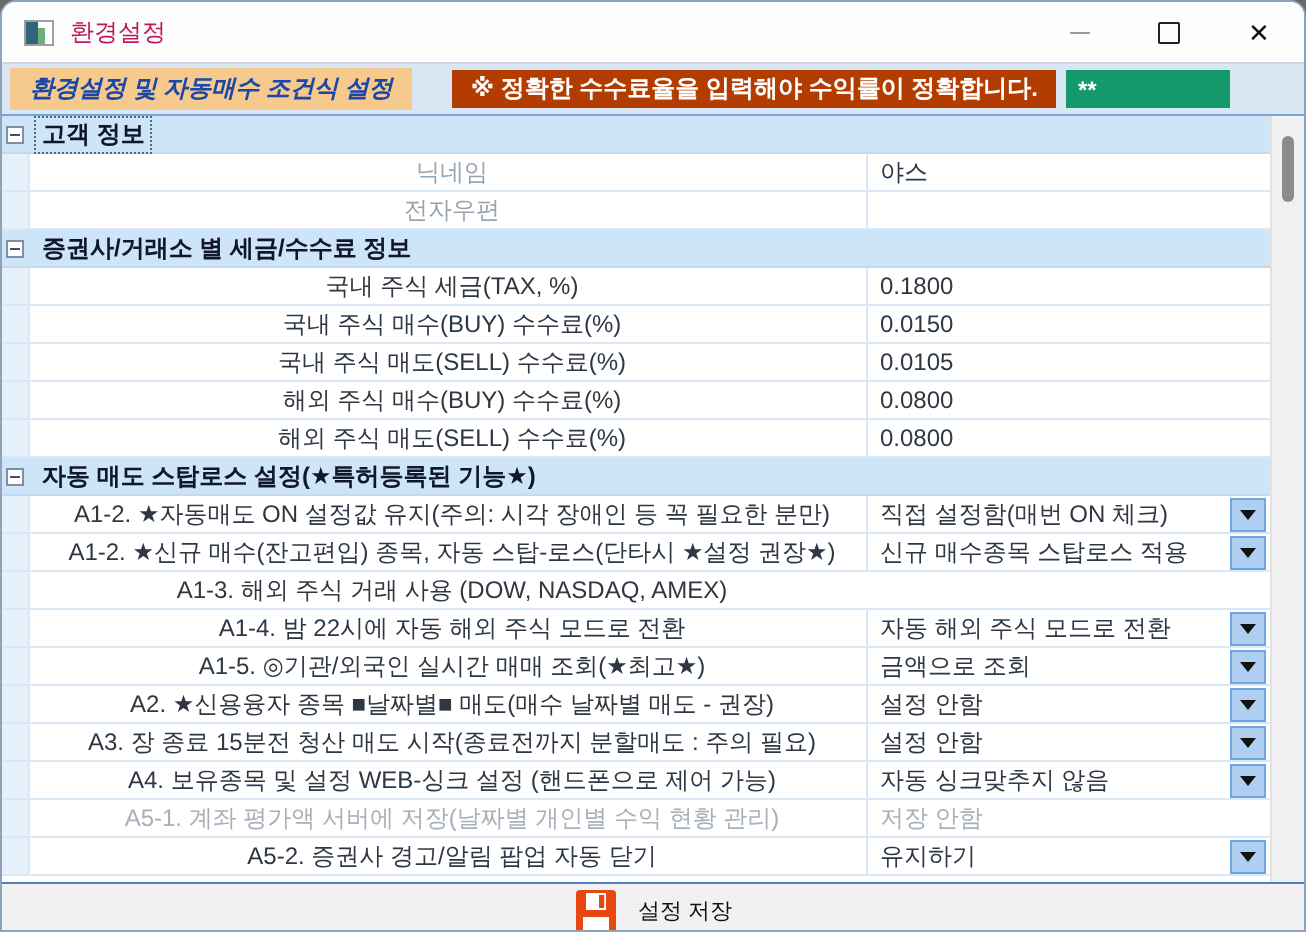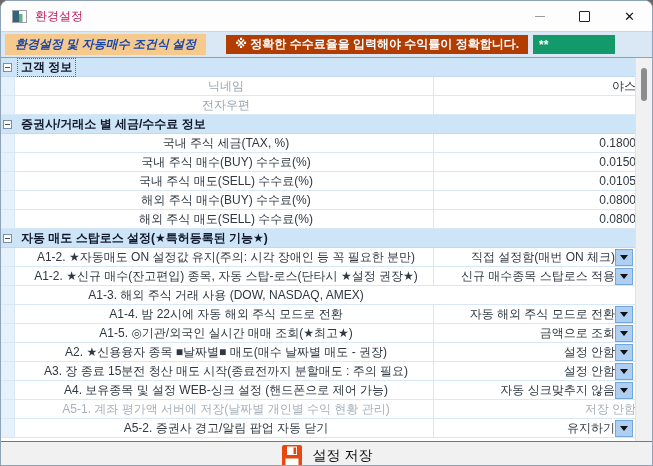--- a/index.html
+++ b/index.html
@@ -32,31 +32,31 @@
   .collapse{width:9px;height:9px;box-sizing:border-box;border:1px solid #7e8fa5;background:#fff;position:relative;flex:none;}
   .collapse::after{content:"";position:absolute;left:1px;right:1px;top:3px;height:1px;background:#44506a;}
   .section-label{font-size:12px;font-weight:bold;color:#0f172a;padding:0 3px;margin-left:4px;white-space:nowrap;}
   .section-label.focused{outline:1px dotted #4a6b8a;}
   .cell-label{width:414px;flex:none;padding-left:4px;font-size:12px;color:#2f3742;
               white-space:nowrap;overflow:hidden;text-align:center;}
   .cell-label.muted{color:#9aa4ae;}
   .row.disabled .cell-label,.row.disabled .cell-value{color:#a8b0b9;}
   .cell-value{flex:1;align-self:stretch;display:flex;align-items:center;border-left:1px solid #d9e8f6;
               padding-left:6px;font-size:12px;color:#2f3742;white-space:nowrap;overflow:hidden;}
-  .cell-value .val{flex:1;overflow:hidden;text-align:right;}
+  .cell-value .val{flex:1;overflow:hidden;}
   .dd-btn{flex:none;width:18px;height:17px;margin-right:3px;background:#aecff2;border:1px solid #6ea6dd;
           box-sizing:border-box;display:flex;align-items:center;justify-content:center;cursor:default;}
   .dd-arrow{width:0;height:0;border-left:4px solid transparent;border-right:4px solid transparent;
             border-top:5px solid #111;}
   
   .vscroll{position:absolute;top:0;right:0;bottom:0;width:16px;background:#f1f1f1;border-left:1px solid #e2e2e2;}
   .vthumb{position:absolute;top:10px;left:5px;width:6px;height:33px;background:#8c8c8c;border-radius:3px;}
   
   .footer{height:27px;background:#f1f1f1;display:flex;align-items:center;justify-content:center;gap:10px;}
-  .save-label{font-size:14px;color:#111;}
+  .save-label{font-size:11px;color:#111;}
 </style>
 </head>
 <body>
 
 <div class="window">
 
   <div class="titlebar">
     <svg class="app-icon" viewBox="0 0 15 13">
       <rect x="0.5" y="0.5" width="14" height="12" fill="#ffffff" stroke="#9aa0a6"></rect>
       <rect x="1" y="1" width="6" height="11" fill="#33647e"></rect>

